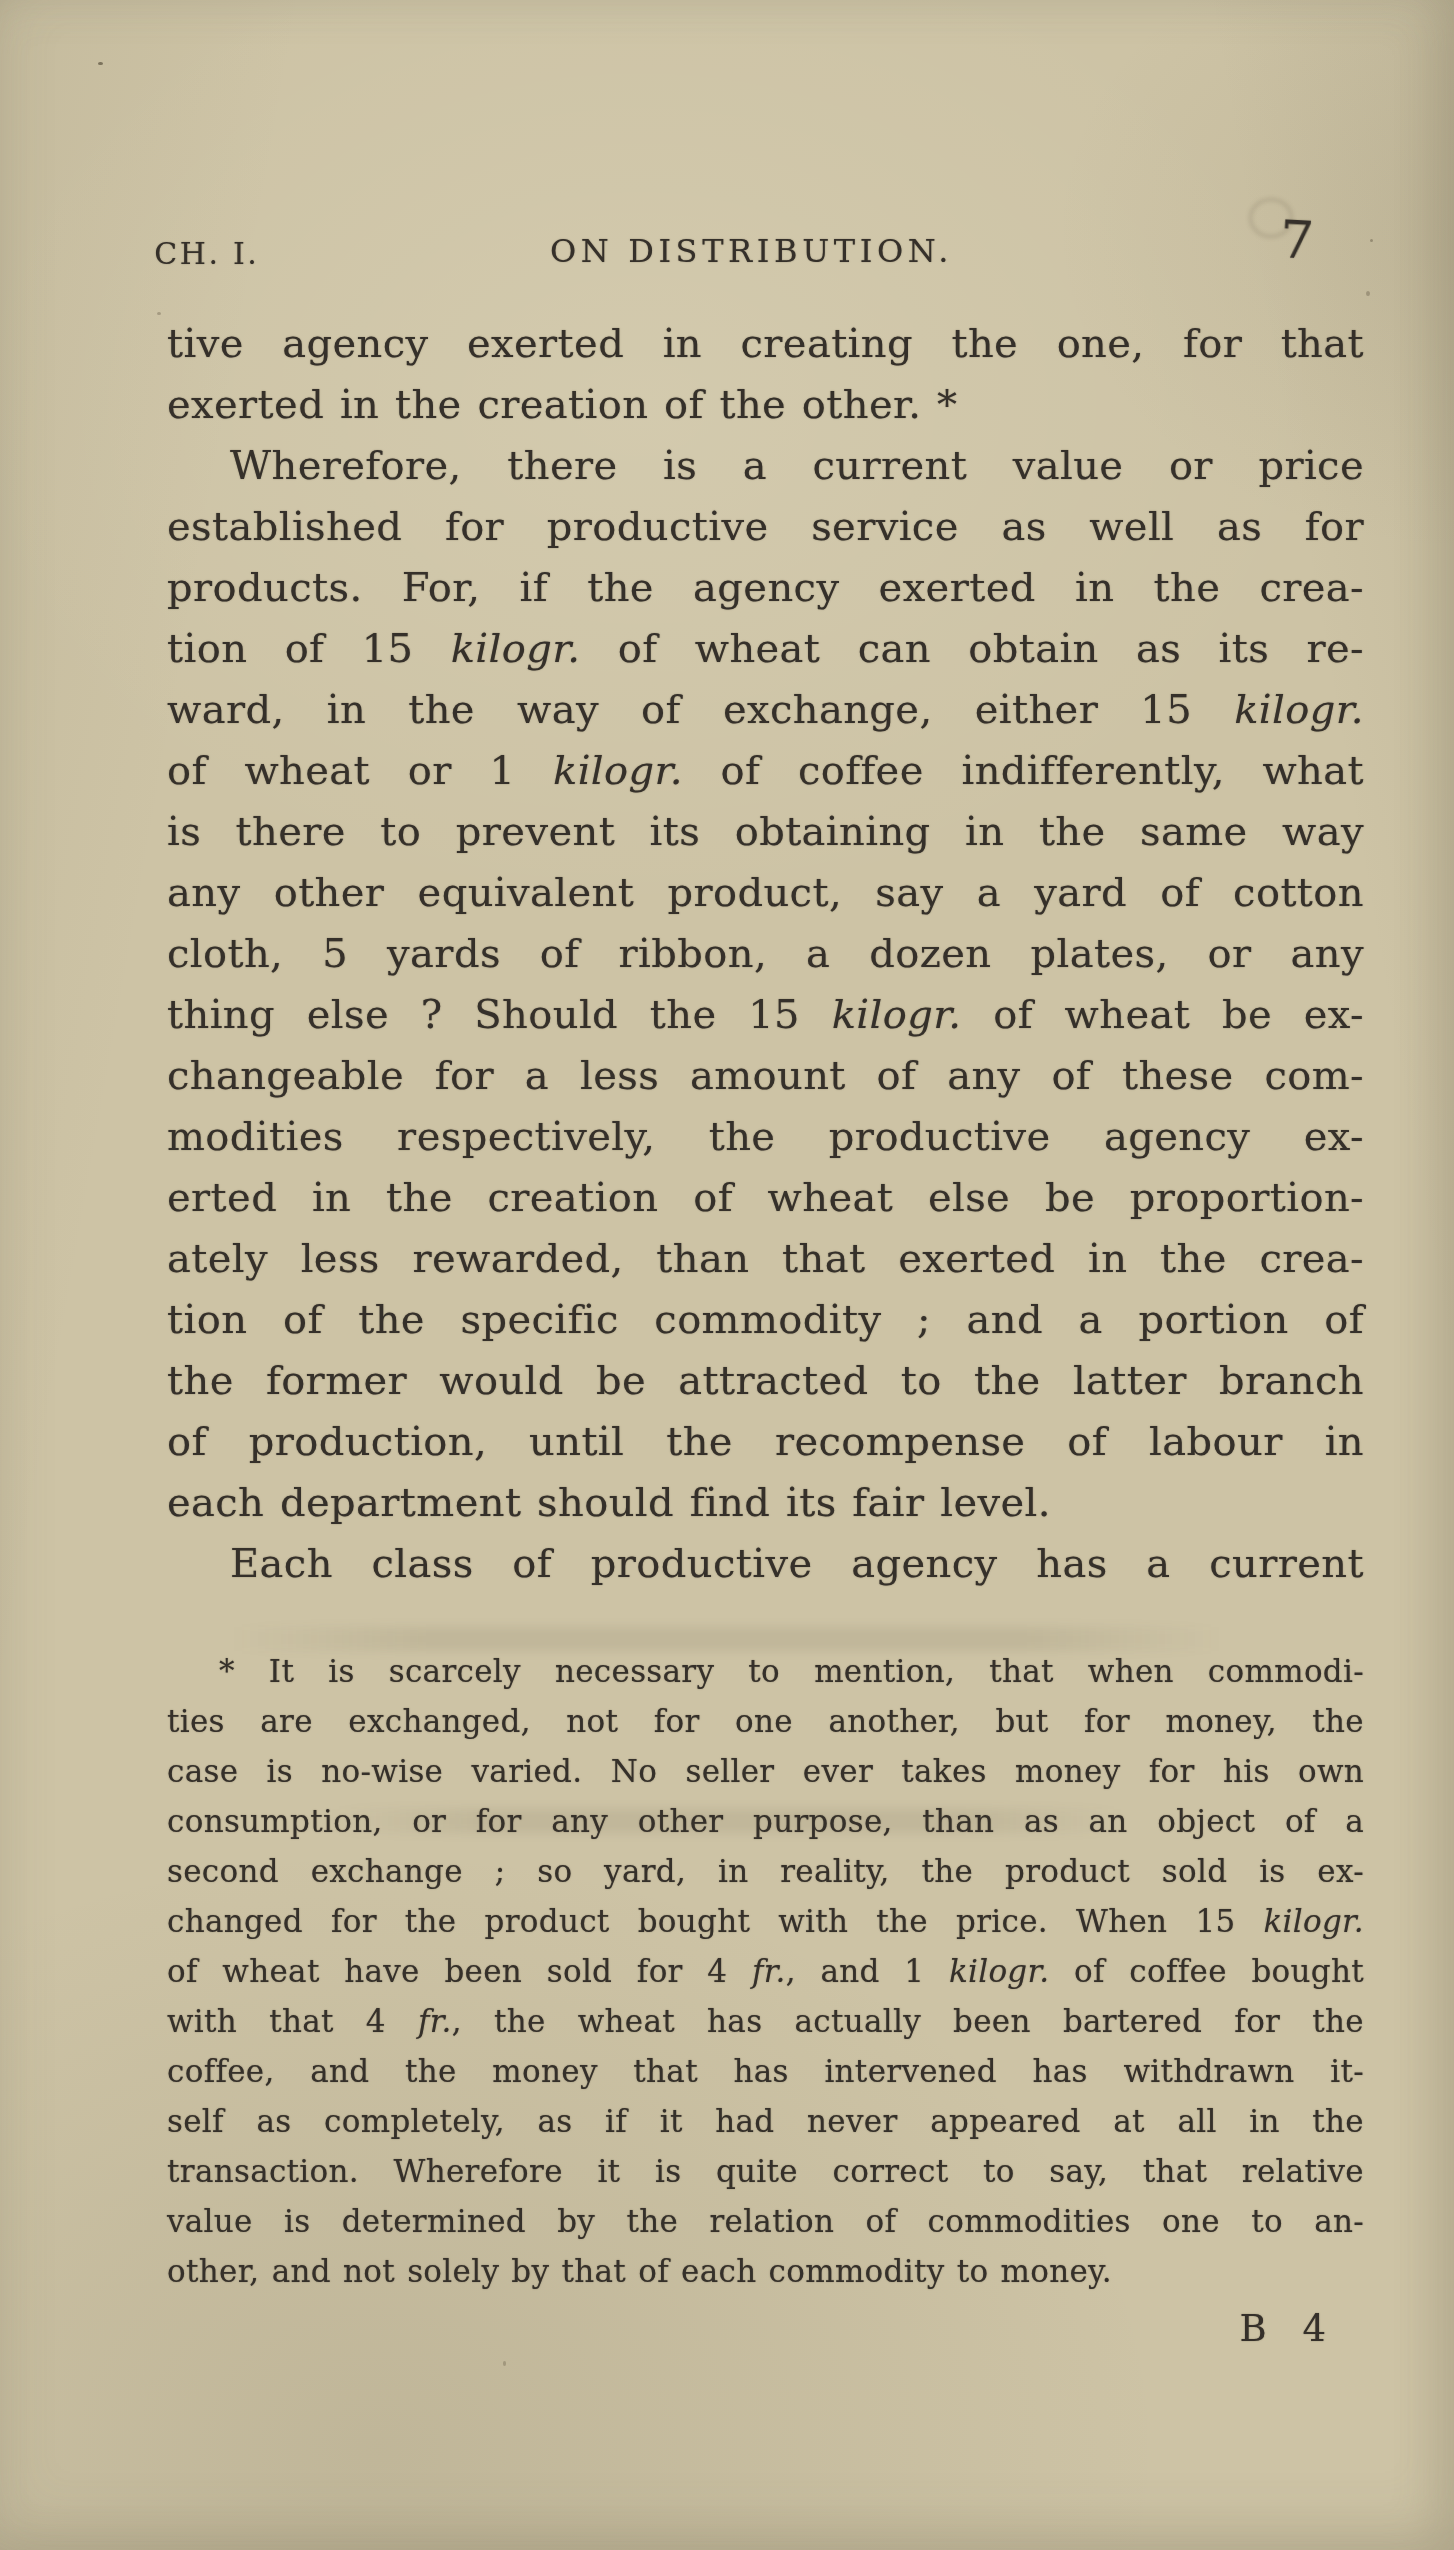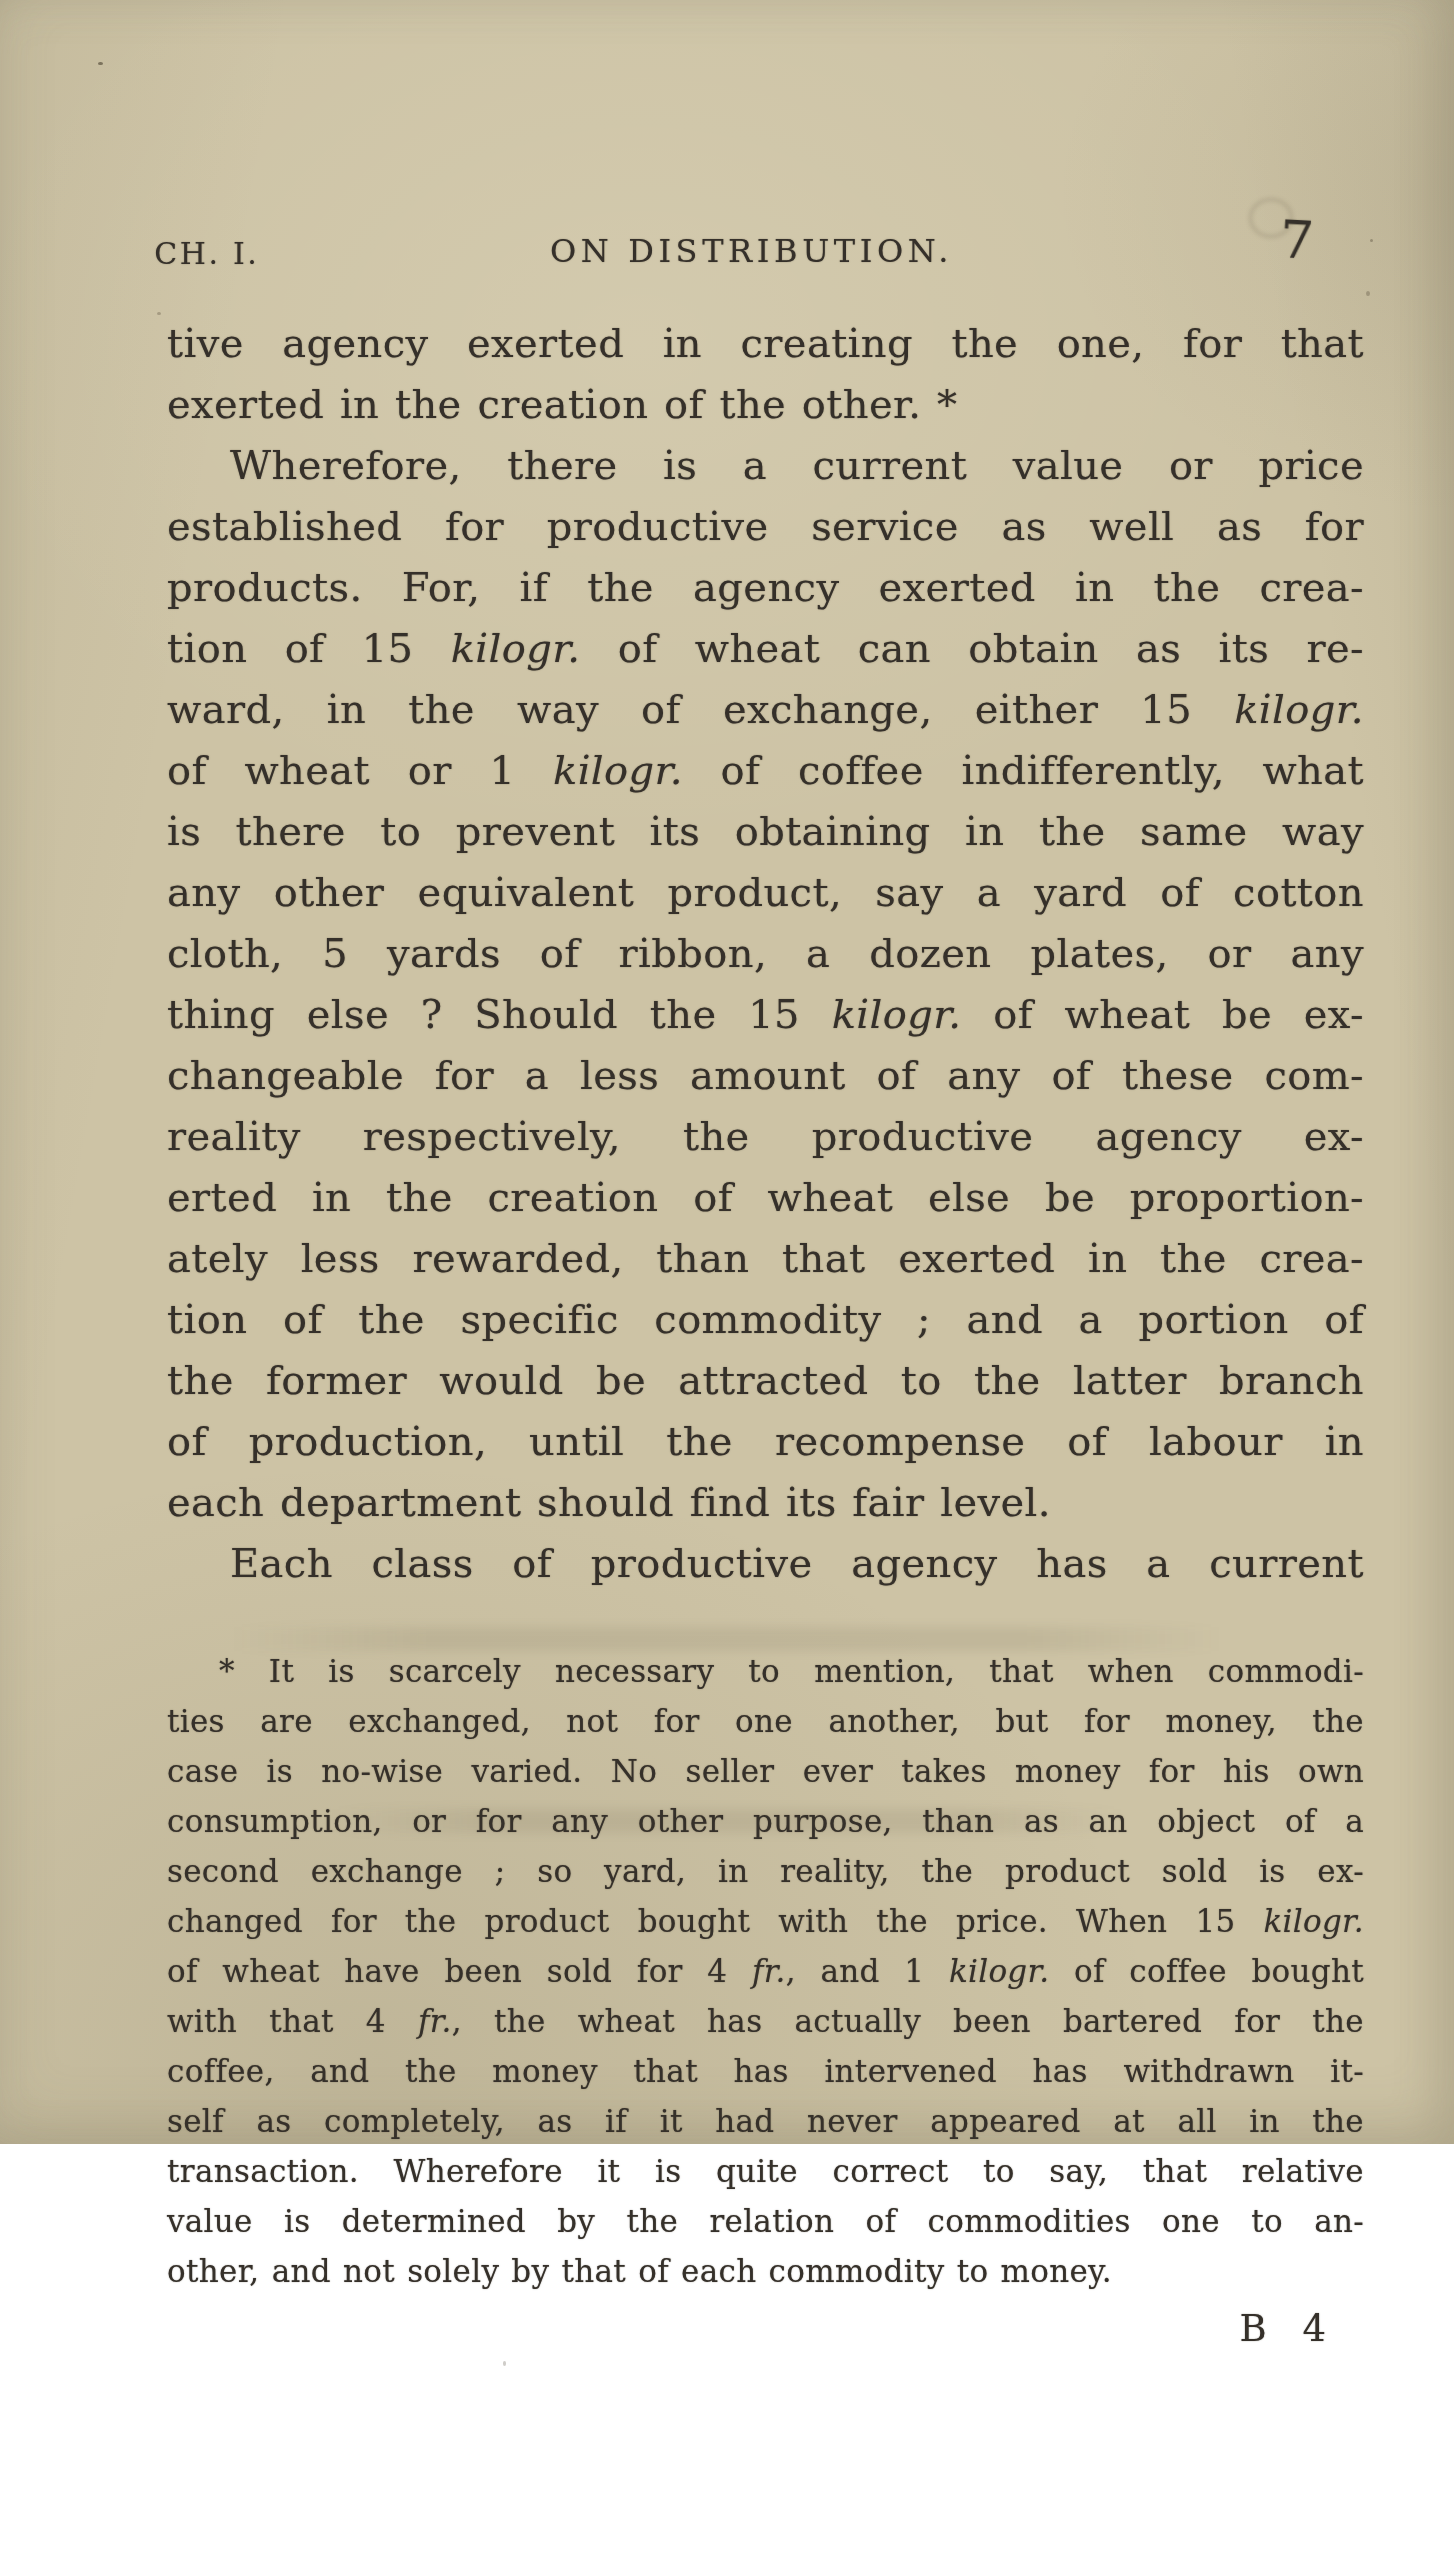--- a/index.html
+++ b/index.html
@@ -6,21 +6,21 @@
     margin: 0;
     padding: 0;
     width: 1455px;
     height: 2550px;
     overflow: hidden;
   }
   .page {
     position: absolute;
     inset: 0;
     width: 1455px;
-    height: 2144px;
+    height: 2550px;
     background:
       radial-gradient(ellipse 991px 727px at 44% 16%, rgba(255,252,236,0.12), rgba(255,252,236,0) 70%),
       radial-gradient(ellipse 1123px 859px at 26% 96%, rgba(96,88,64,0.12), rgba(96,88,64,0) 70%),
       radial-gradient(ellipse 595px 462px at 101% 9%, rgba(110,102,78,0.10), rgba(110,102,78,0) 70%),
       linear-gradient(100deg, rgba(118,110,86,0.09), rgba(0,0,0,0) 16%),
       linear-gradient(260deg, rgba(118,110,86,0.11), rgba(0,0,0,0) 13%),
       #cdc3a5;
     box-shadow: inset -17px 0 46px rgba(105,96,70,0.20),
                 inset 0 -22.5px 59px rgba(108,99,74,0.16),
                 inset 0 13.2px 40px rgba(255,252,238,0.10);
@@ -164,21 +164,21 @@
         <div class="mline just"><span>established for productive service as well as for</span></div>
         <div class="mline just"><span>products.  For, if the agency exerted in the crea-</span></div>
         <div class="mline just"><span>tion of 15 </span><span class="it">kilogr.</span><span> of wheat can obtain as its re-</span></div>
         <div class="mline just"><span>ward, in the way of exchange, either 15 </span><span class="it">kilogr.</span></div>
         <div class="mline just"><span>of wheat or 1 </span><span class="it">kilogr.</span><span> of coffee indifferently, what</span></div>
         <div class="mline just"><span>is there to prevent its obtaining in the same way</span></div>
         <div class="mline just"><span>any other equivalent product, say a yard of cotton</span></div>
         <div class="mline just"><span>cloth, 5 yards of ribbon, a dozen plates, or any</span></div>
         <div class="mline just"><span>thing else ?  Should the 15 </span><span class="it">kilogr.</span><span> of wheat be ex-</span></div>
         <div class="mline just"><span>changeable for a less amount of any of these com-</span></div>
-        <div class="mline just"><span>reality respectively, the productive agency ex-</span></div>
+        <div class="mline just"><span>modities respectively, the productive agency ex-</span></div>
         <div class="mline just"><span>erted in the creation of wheat else be proportion-</span></div>
         <div class="mline just"><span>ately less rewarded, than that exerted in the crea-</span></div>
         <div class="mline just"><span>tion of the specific commodity ; and a portion of</span></div>
         <div class="mline just"><span>the former would be attracted to the latter branch</span></div>
         <div class="mline just"><span>of production, until the recompense of labour in</span></div>
         <div class="mline"><span>each department should find its fair level.</span></div>
         <div class="mline just ind"><span>Each class of productive agency has a current</span></div>
       </div>
 
     <div id="footnote" class="textblock ink">

